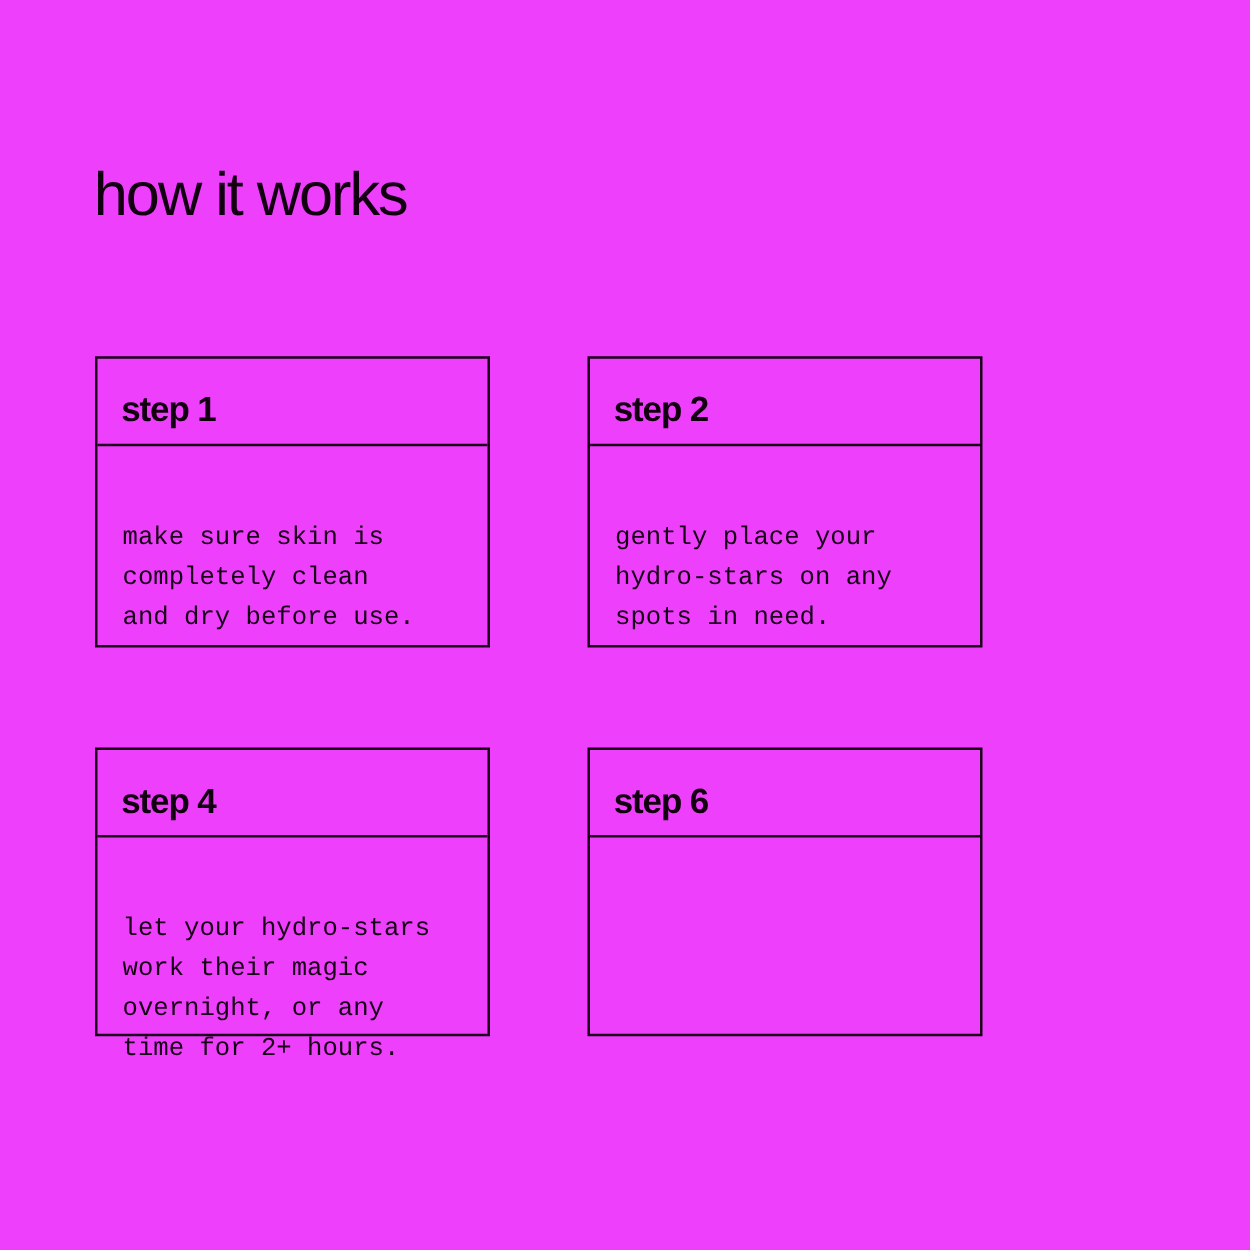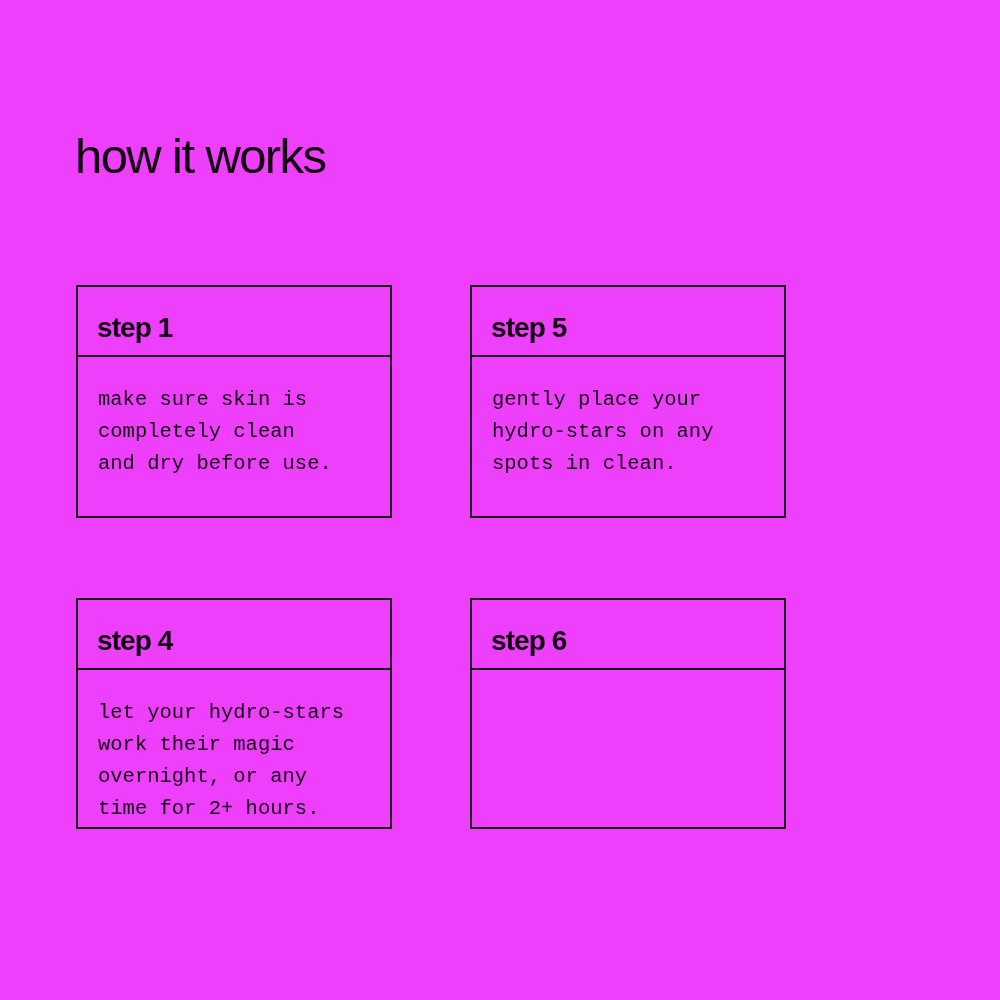--- a/index.html
+++ b/index.html
@@ -61,21 +61,21 @@
     font-family: "Liberation Sans", sans-serif;
     font-size: 28px;
     font-weight: 700;
     letter-spacing: -0.9px;
     color: #120010;
     line-height: 1;
     white-space: nowrap;
   }
   .step-card-body {
     flex: 1;
-    padding: 6px 14px 0 20px;
+    padding: 37px 14px 0 20px;
     box-sizing: border-box;
     border-radius: 26px;
   }
   .step-card-text {
     font-family: "Liberation Mono", monospace;
     font-size: 20.5px;
     line-height: 32px;
     color: #180016;
     white-space: pre-line;
     letter-spacing: 0px;
@@ -96,26 +96,26 @@
       </div>
       <div class="step-card-body">
         <p class="step-card-text">make sure skin is
 completely clean
 and dry before use.</p>
       </div>
     </div>
 
     <div class="step-card">
       <div class="step-card-header">
-        <span class="step-card-title">step 5</span>
+        <span class="step-card-title">step 2</span>
       </div>
       <div class="step-card-body">
         <p class="step-card-text">gently place your
 hydro-stars on any
-spots in clean.</p>
+spots in need.</p>
       </div>
     </div>
 
     <div class="step-card">
       <div class="step-card-header">
         <span class="step-card-title">step 4</span>
       </div>
       <div class="step-card-body">
         <p class="step-card-text">let your hydro-stars
 work their magic

